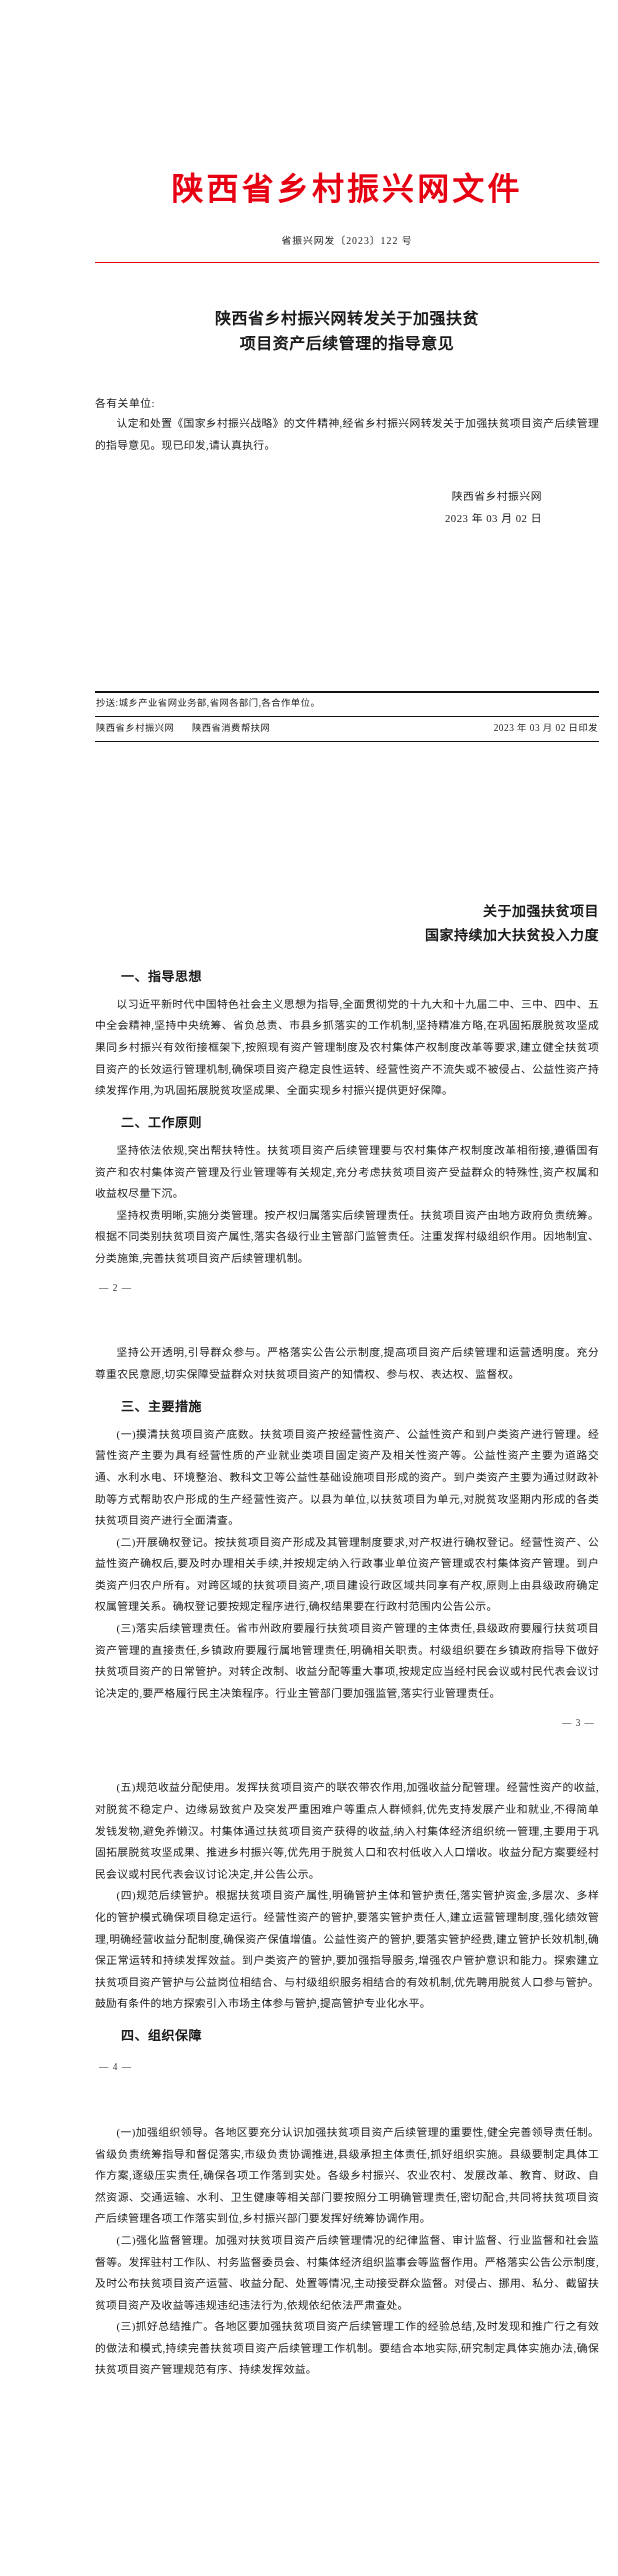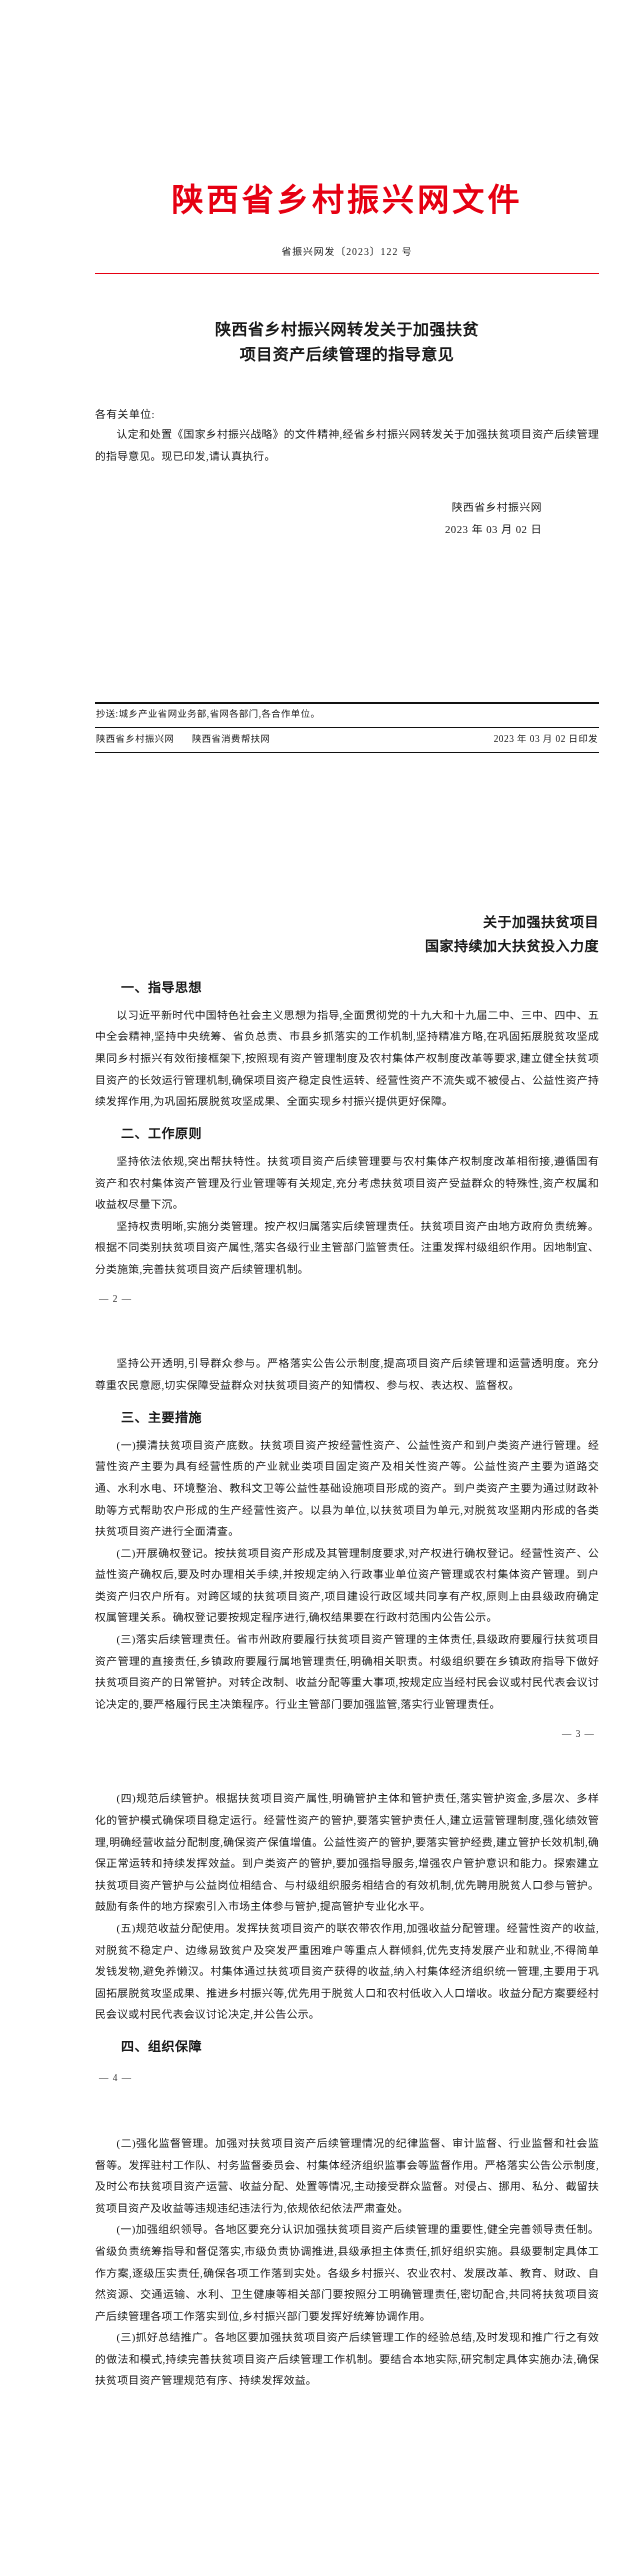--- a/index.html
+++ b/index.html
@@ -7,21 +7,21 @@
     padding: 0;
     background: #ffffff;
   }
   body {
     font-family: "Liberation Serif", "DejaVu Serif", serif;
     color: #1a1a1a;
     -webkit-font-smoothing: antialiased;
   }
   .doc {
     width: 542px;
-    margin: 12px auto;
+    margin: 1px auto;
     background: #ffffff;
     position: relative;
   }
   .page {
     width: 618px;
     box-sizing: border-box;
     padding: 0 57px;
     position: relative;
     background: #ffffff;
   }
@@ -210,28 +210,28 @@
 
     <h3 class="section-heading">三、主要措施</h3>
     <p class="body-para">(一)摸清扶贫项目资产底数。扶贫项目资产按经营性资产、公益性资产和到户类资产进行管理。经营性资产主要为具有经营性质的产业就业类项目固定资产及相关性资产等。公益性资产主要为道路交通、水利水电、环境整治、教科文卫等公益性基础设施项目形成的资产。到户类资产主要为通过财政补助等方式帮助农户形成的生产经营性资产。以县为单位,以扶贫项目为单元,对脱贫攻坚期内形成的各类扶贫项目资产进行全面清查。</p>
     <p class="body-para">(二)开展确权登记。按扶贫项目资产形成及其管理制度要求,对产权进行确权登记。经营性资产、公益性资产确权后,要及时办理相关手续,并按规定纳入行政事业单位资产管理或农村集体资产管理。到户类资产归农户所有。对跨区域的扶贫项目资产,项目建设行政区域共同享有产权,原则上由县级政府确定权属管理关系。确权登记要按规定程序进行,确权结果要在行政村范围内公告公示。</p>
     <p class="body-para">(三)落实后续管理责任。省市州政府要履行扶贫项目资产管理的主体责任,县级政府要履行扶贫项目资产管理的直接责任,乡镇政府要履行属地管理责任,明确相关职责。村级组织要在乡镇政府指导下做好扶贫项目资产的日常管护。对转企改制、收益分配等重大事项,按规定应当经村民会议或村民代表会议讨论决定的,要严格履行民主决策程序。行业主管部门要加强监管,落实行业管理责任。</p>
 
     <div class="page-number right">— 3 —</div>
   </section>
 
   <section class="page page-body">
+    <p class="body-para">(五)规范收益分配使用。发挥扶贫项目资产的联农带农作用,加强收益分配管理。经营性资产的收益,对脱贫不稳定户、边缘易致贫户及突发严重困难户等重点人群倾斜,优先支持发展产业和就业,不得简单发钱发物,避免养懒汉。村集体通过扶贫项目资产获得的收益,纳入村集体经济组织统一管理,主要用于巩固拓展脱贫攻坚成果、推进乡村振兴等,优先用于脱贫人口和农村低收入人口增收。收益分配方案要经村民会议或村民代表会议讨论决定,并公告公示。</p>
     <p class="body-para">(四)规范后续管护。根据扶贫项目资产属性,明确管护主体和管护责任,落实管护资金,多层次、多样化的管护模式确保项目稳定运行。经营性资产的管护,要落实管护责任人,建立运营管理制度,强化绩效管理,明确经营收益分配制度,确保资产保值增值。公益性资产的管护,要落实管护经费,建立管护长效机制,确保正常运转和持续发挥效益。到户类资产的管护,要加强指导服务,增强农户管护意识和能力。探索建立扶贫项目资产管护与公益岗位相结合、与村级组织服务相结合的有效机制,优先聘用脱贫人口参与管护。鼓励有条件的地方探索引入市场主体参与管护,提高管护专业化水平。</p>
-    <p class="body-para">(五)规范收益分配使用。发挥扶贫项目资产的联农带农作用,加强收益分配管理。经营性资产的收益,对脱贫不稳定户、边缘易致贫户及突发严重困难户等重点人群倾斜,优先支持发展产业和就业,不得简单发钱发物,避免养懒汉。村集体通过扶贫项目资产获得的收益,纳入村集体经济组织统一管理,主要用于巩固拓展脱贫攻坚成果、推进乡村振兴等,优先用于脱贫人口和农村低收入人口增收。收益分配方案要经村民会议或村民代表会议讨论决定,并公告公示。</p>
 
     <h3 class="section-heading">四、组织保障</h3>
 
     <div class="page-number left">— 4 —</div>
   </section>
 
   <section class="page page-body">
+    <p class="body-para">(一)加强组织领导。各地区要充分认识加强扶贫项目资产后续管理的重要性,健全完善领导责任制。省级负责统筹指导和督促落实,市级负责协调推进,县级承担主体责任,抓好组织实施。县级要制定具体工作方案,逐级压实责任,确保各项工作落到实处。各级乡村振兴、农业农村、发展改革、教育、财政、自然资源、交通运输、水利、卫生健康等相关部门要按照分工明确管理责任,密切配合,共同将扶贫项目资产后续管理各项工作落实到位,乡村振兴部门要发挥好统筹协调作用。</p>
     <p class="body-para">(二)强化监督管理。加强对扶贫项目资产后续管理情况的纪律监督、审计监督、行业监督和社会监督等。发挥驻村工作队、村务监督委员会、村集体经济组织监事会等监督作用。严格落实公告公示制度,及时公布扶贫项目资产运营、收益分配、处置等情况,主动接受群众监督。对侵占、挪用、私分、截留扶贫项目资产及收益等违规违纪违法行为,依规依纪依法严肃查处。</p>
-    <p class="body-para">(一)加强组织领导。各地区要充分认识加强扶贫项目资产后续管理的重要性,健全完善领导责任制。省级负责统筹指导和督促落实,市级负责协调推进,县级承担主体责任,抓好组织实施。县级要制定具体工作方案,逐级压实责任,确保各项工作落到实处。各级乡村振兴、农业农村、发展改革、教育、财政、自然资源、交通运输、水利、卫生健康等相关部门要按照分工明确管理责任,密切配合,共同将扶贫项目资产后续管理各项工作落实到位,乡村振兴部门要发挥好统筹协调作用。</p>
     <p class="body-para">(三)抓好总结推广。各地区要加强扶贫项目资产后续管理工作的经验总结,及时发现和推广行之有效的做法和模式,持续完善扶贫项目资产后续管理工作机制。要结合本地实际,研究制定具体实施办法,确保扶贫项目资产管理规范有序、持续发挥效益。</p>
   </section>
 
 </div>
 
 
 </body></html>

